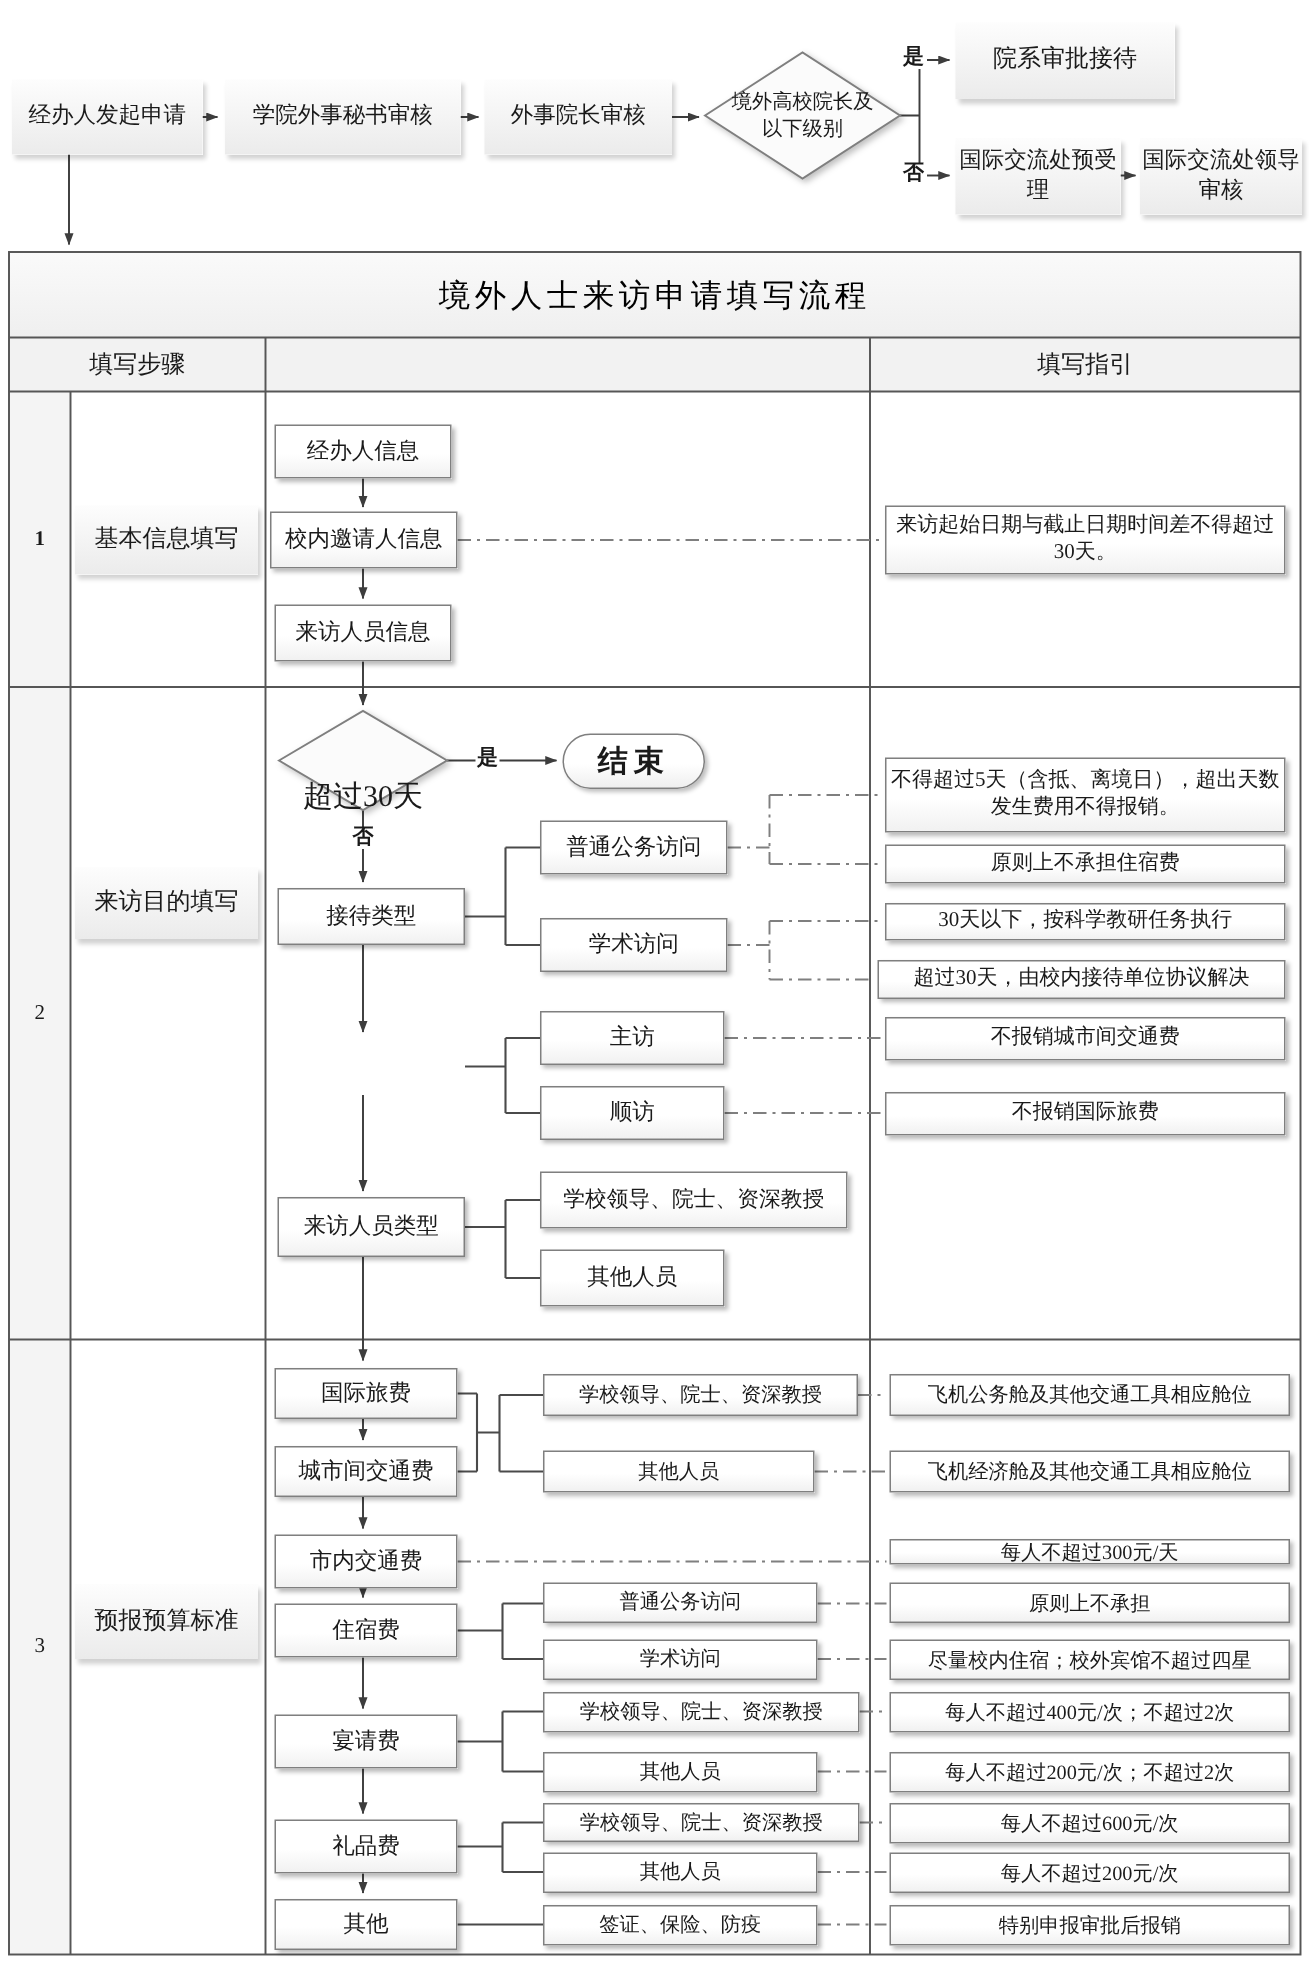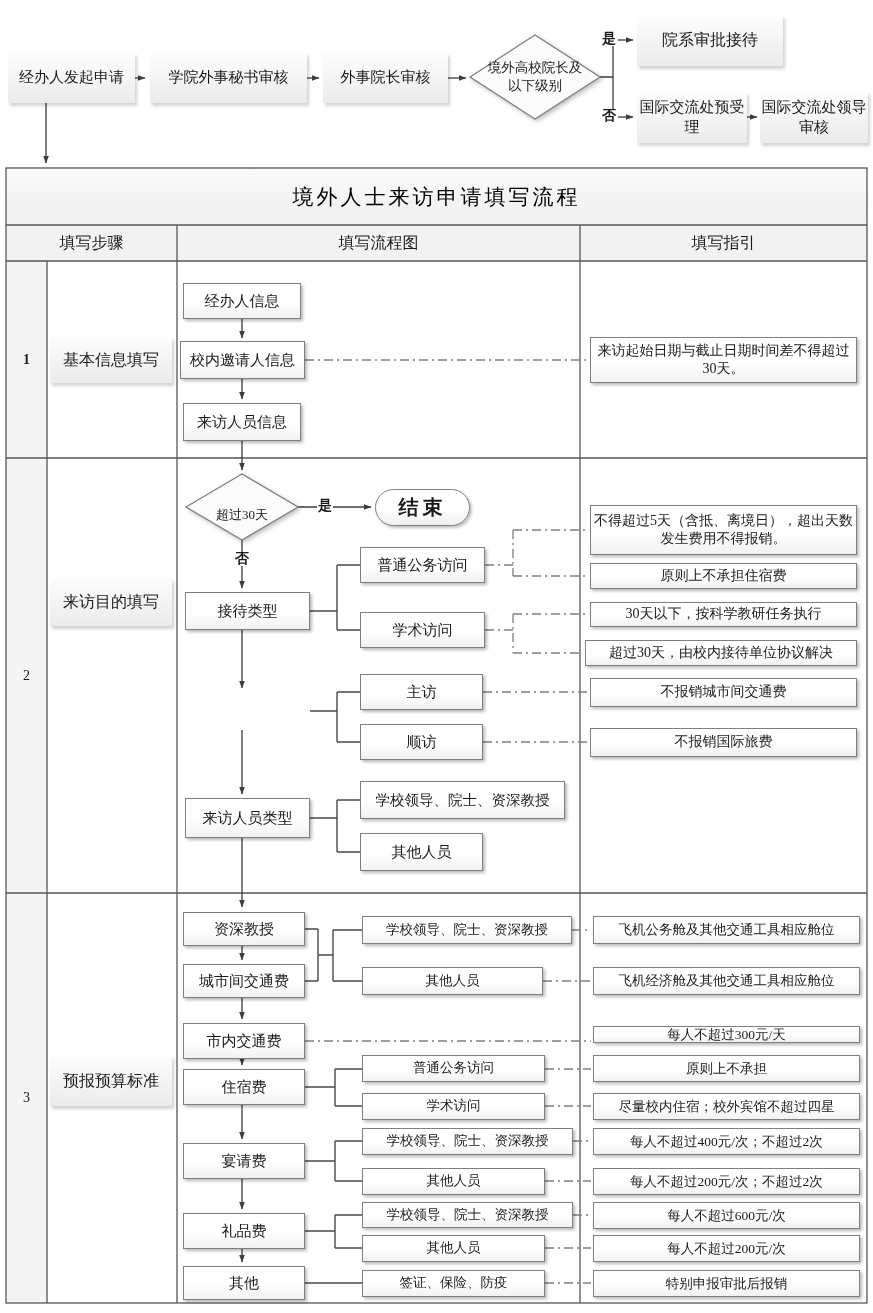--- a/index.html
+++ b/index.html
@@ -165,23 +165,20 @@
   <div class="abs lb" style="left:760px;top:92px;width:108px;height:51px;">
       <span>国际交流处领导审核</span>
     </div>
 
   <div class="abs titlebar" style="left:6px;top:168px;width:861px;height:57px;">
       <span>境外人士来访申请填写流程</span>
     </div>
   <div class="abs hdr" style="left:6px;top:225px;width:171px;height:36px;">
       <span>填写步骤</span>
     </div>
-  <div class="abs hdr" style="left:177px;top:225px;width:403px;height:36px;">
-      <span>填写流程图</span>
-    </div>
   <div class="abs hdr" style="left:580px;top:225px;width:287px;height:36px;">
       <span>填写指引</span>
     </div>
 
   <div class="abs numcell b" style="left:6px;top:261px;width:41px;height:197px;">1</div>
   <div class="abs numcell" style="left:6px;top:458px;width:41px;height:435px;">2</div>
   <div class="abs numcell" style="left:6px;top:893px;width:41px;height:410px;">3</div>
 
   <div class="abs lb" style="left:50px;top:337px;width:122px;height:46px;font-size:16px;">
       <span>基本信息填写</span>
@@ -199,21 +196,21 @@
   <div class="abs fc" style="left:180px;top:341px;width:125px;height:38px;">
       <span>校内邀请人信息</span>
     </div>
   <div class="abs fc" style="left:183px;top:403px;width:118px;height:38px;">
       <span>来访人员信息</span>
     </div>
   <div class="abs gd" style="left:590px;top:337px;width:267px;height:46px;font-size:14px;">
       <span>来访起始日期与截止日期时间差不得超过30天。</span>
     </div>
 
-  <div class="abs dtext" style="left:196px;top:506px;width:92px;height:18px;font-size:13px;align-items:center;">
+  <div class="abs dtext" style="left:196px;top:522px;width:92px;height:18px;font-size:20px;align-items:center;">
       <span>超过30天</span>
     </div>
   <div class="abs yn" style="left:317px;top:499px;">是</div>
   <div class="abs yn" style="left:234px;top:552px;">否</div>
   <div class="abs stadium" style="left:375px;top:489px;width:95px;height:37px;">
       <span>结束</span>
     </div>
 
   <div class="abs fc" style="left:185px;top:592px;width:125px;height:38px;">
       <span>接待类型</span>
@@ -255,21 +252,21 @@
       <span>超过30天，由校内接待单位协议解决</span>
     </div>
   <div class="abs gd" style="left:590px;top:678px;width:267px;height:29px;font-size:14px;">
       <span>不报销城市间交通费</span>
     </div>
   <div class="abs gd" style="left:590px;top:728px;width:267px;height:29px;font-size:14px;">
       <span>不报销国际旅费</span>
     </div>
 
   <div class="abs fc" style="left:183px;top:912px;width:122px;height:34px;">
-      <span>资深教授</span>
+      <span>国际旅费</span>
     </div>
   <div class="abs fc" style="left:183px;top:964px;width:122px;height:34px;">
       <span>城市间交通费</span>
     </div>
   <div class="abs fc small" style="left:362px;top:916px;width:210px;height:28px;">
       <span>学校领导、院士、资深教授</span>
     </div>
   <div class="abs fc small" style="left:362px;top:967px;width:181px;height:28px;">
       <span>其他人员</span>
     </div>

